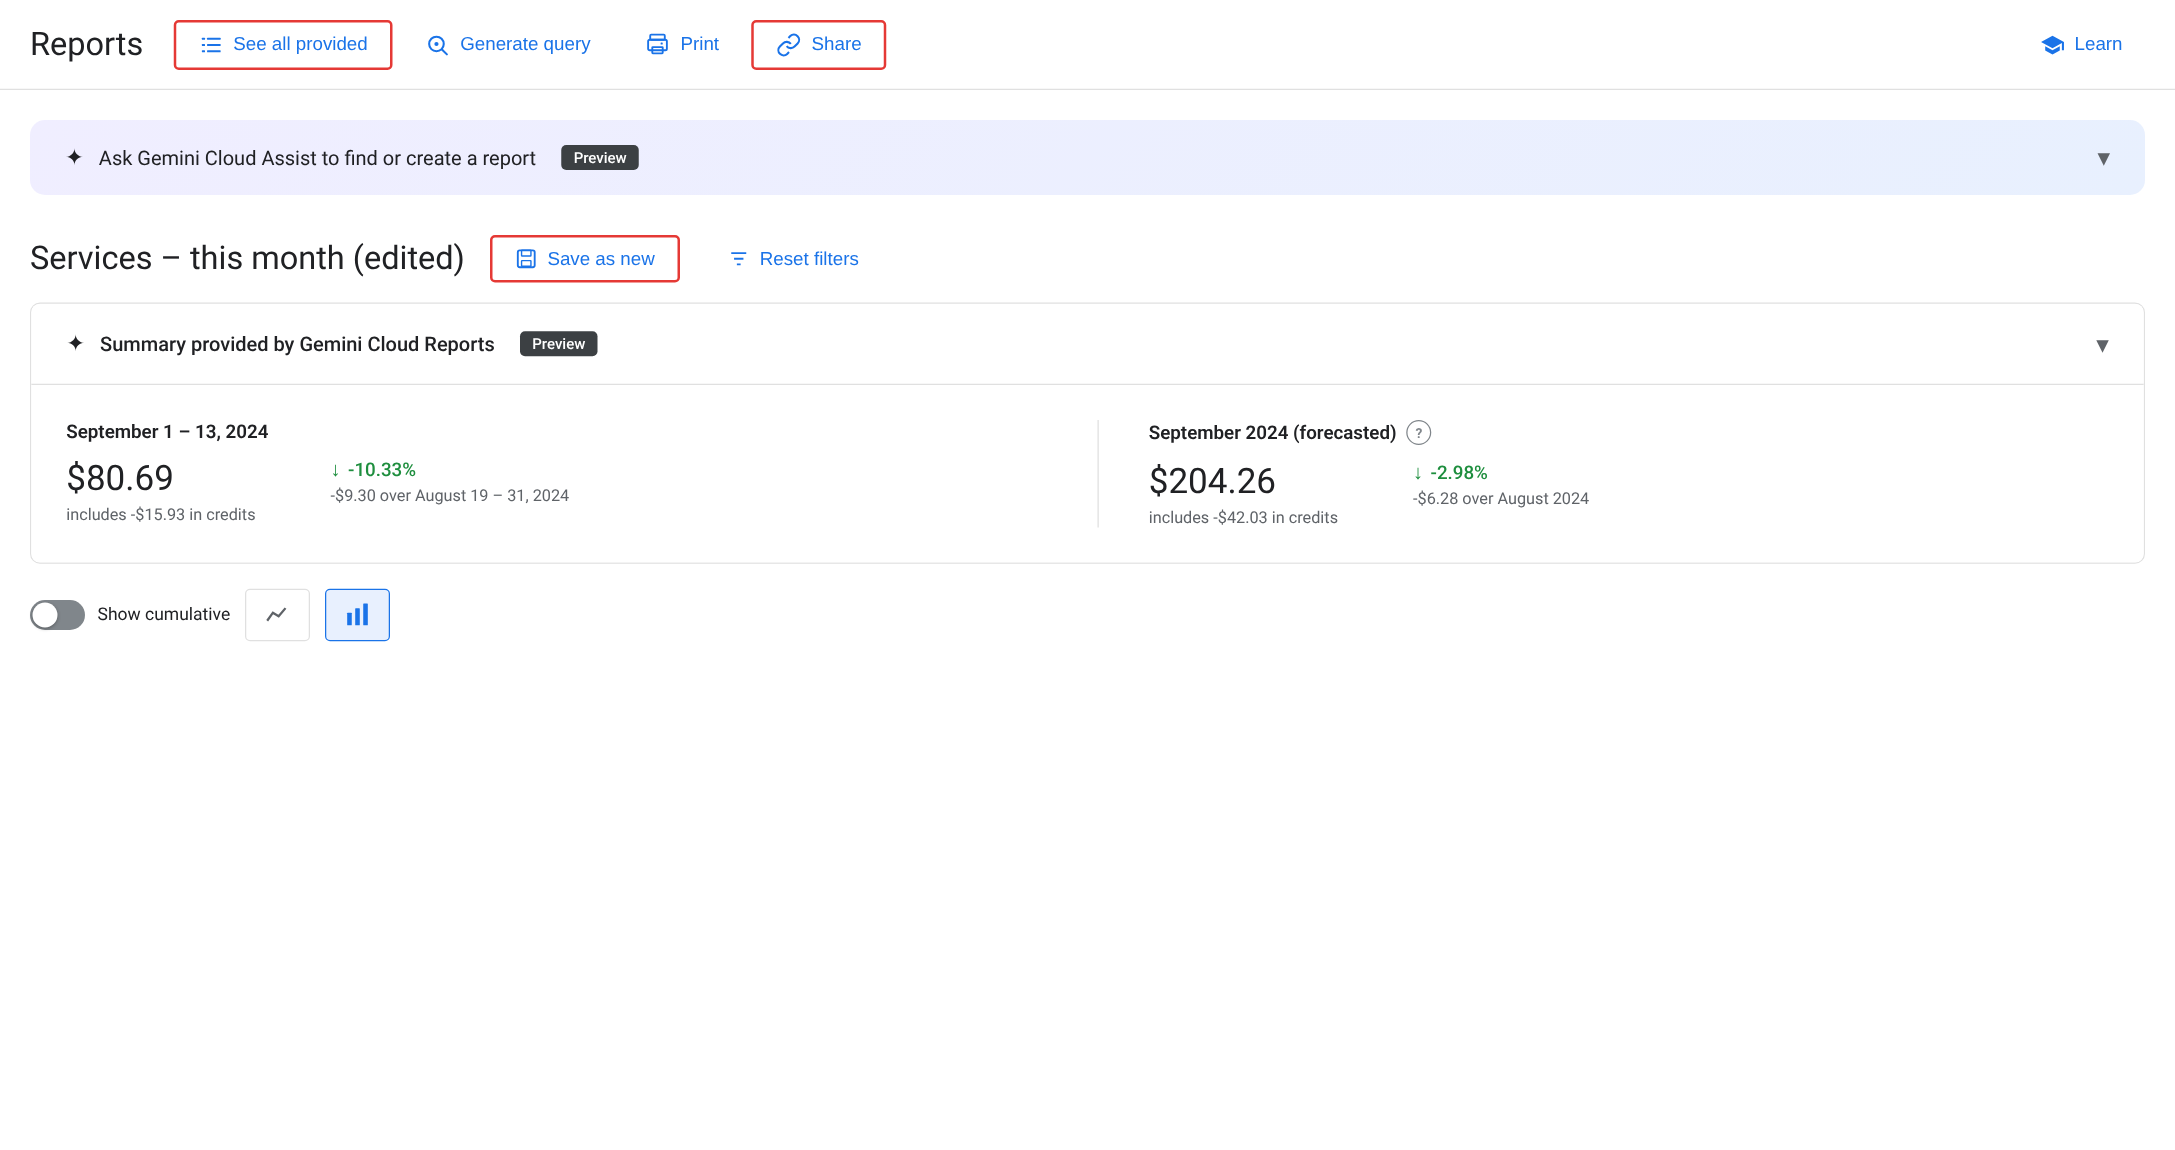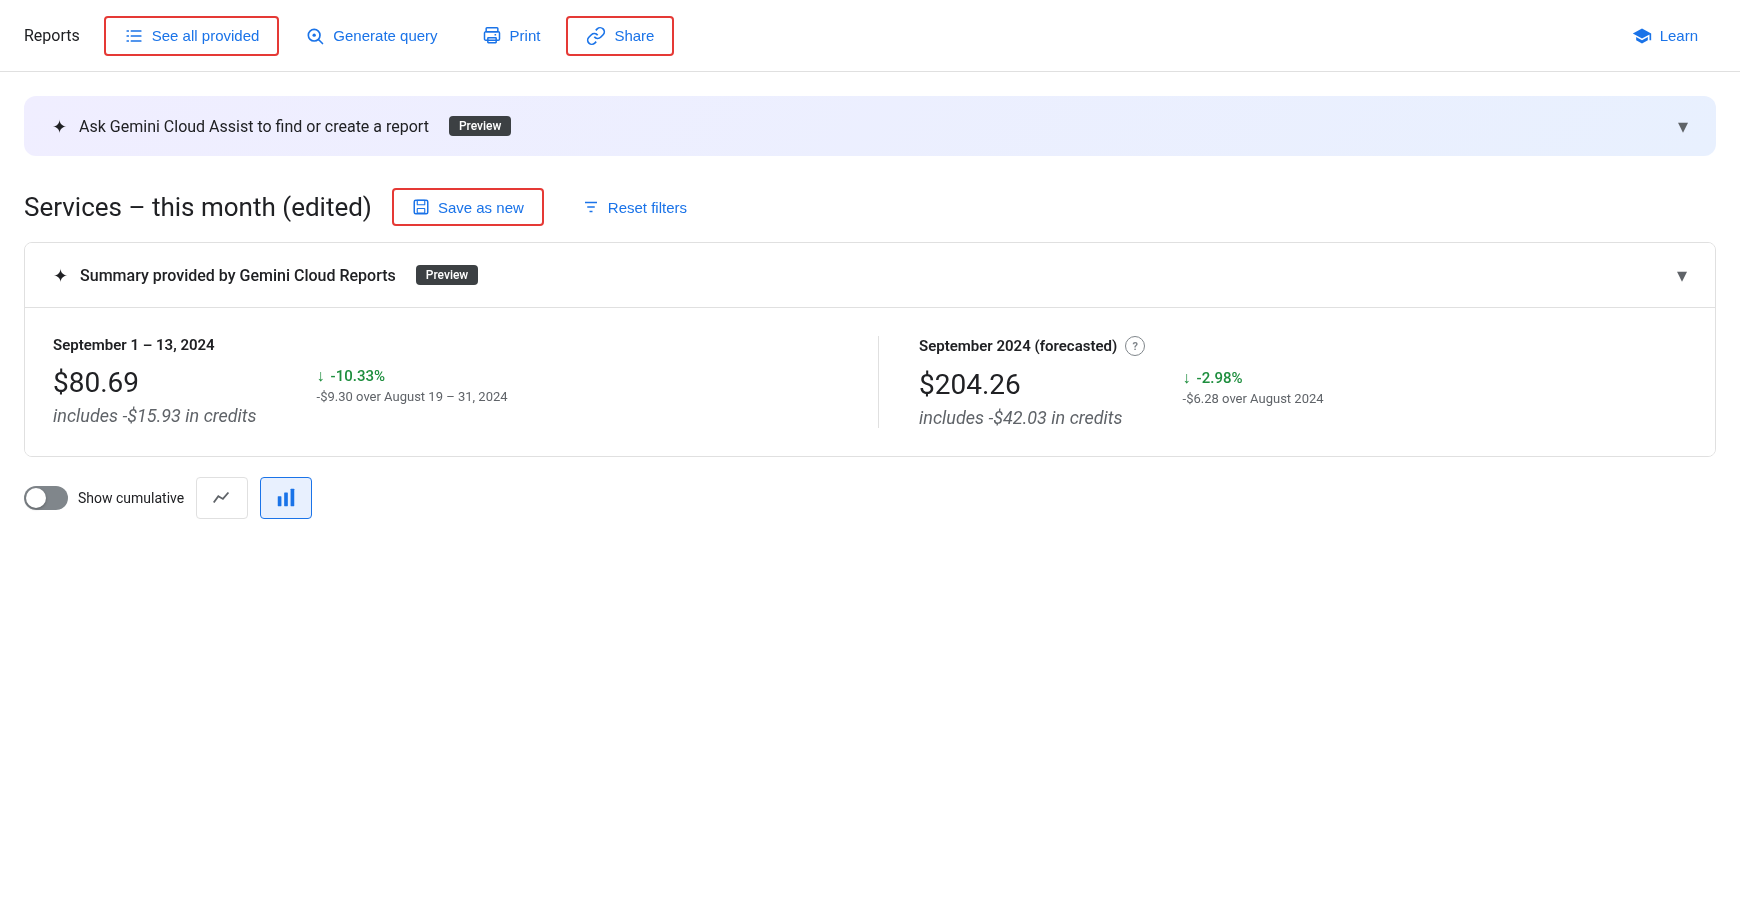--- a/index.html
+++ b/index.html
@@ -15,21 +15,21 @@
     
     .top-nav {
       display: flex;
       align-items: center;
       padding: 0 24px;
       height: 72px;
       border-bottom: 1px solid #e0e0e0;
       gap: 8px;
     }
     .nav-title {
-      font-size: 16px;
+      font-size: 26px;
       font-weight: 400;
       color: #202124;
       margin-right: 16px;
       white-space: nowrap;
     }
     .nav-btn {
       display: flex;
       align-items: center;
       gap: 8px;
       padding: 8px 18px;
@@ -212,24 +212,23 @@
       gap: 6px;
       font-size: 15px;
       color: #1e8e3e;
       font-weight: 500;
       margin-bottom: 4px;
     }
     .summary-change-negative {
       color: #1e8e3e;
     }
     .summary-credits {
-      font-size: 18px;
+      font-size: 13px;
       color: #5f6368;
       margin-top: 4px;
-      font-style: italic;
     }
     .summary-change-detail {
       font-size: 13px;
       color: #5f6368;
       margin-top: 4px;
     }
 
     
     .bottom-controls {
       display: flex;

